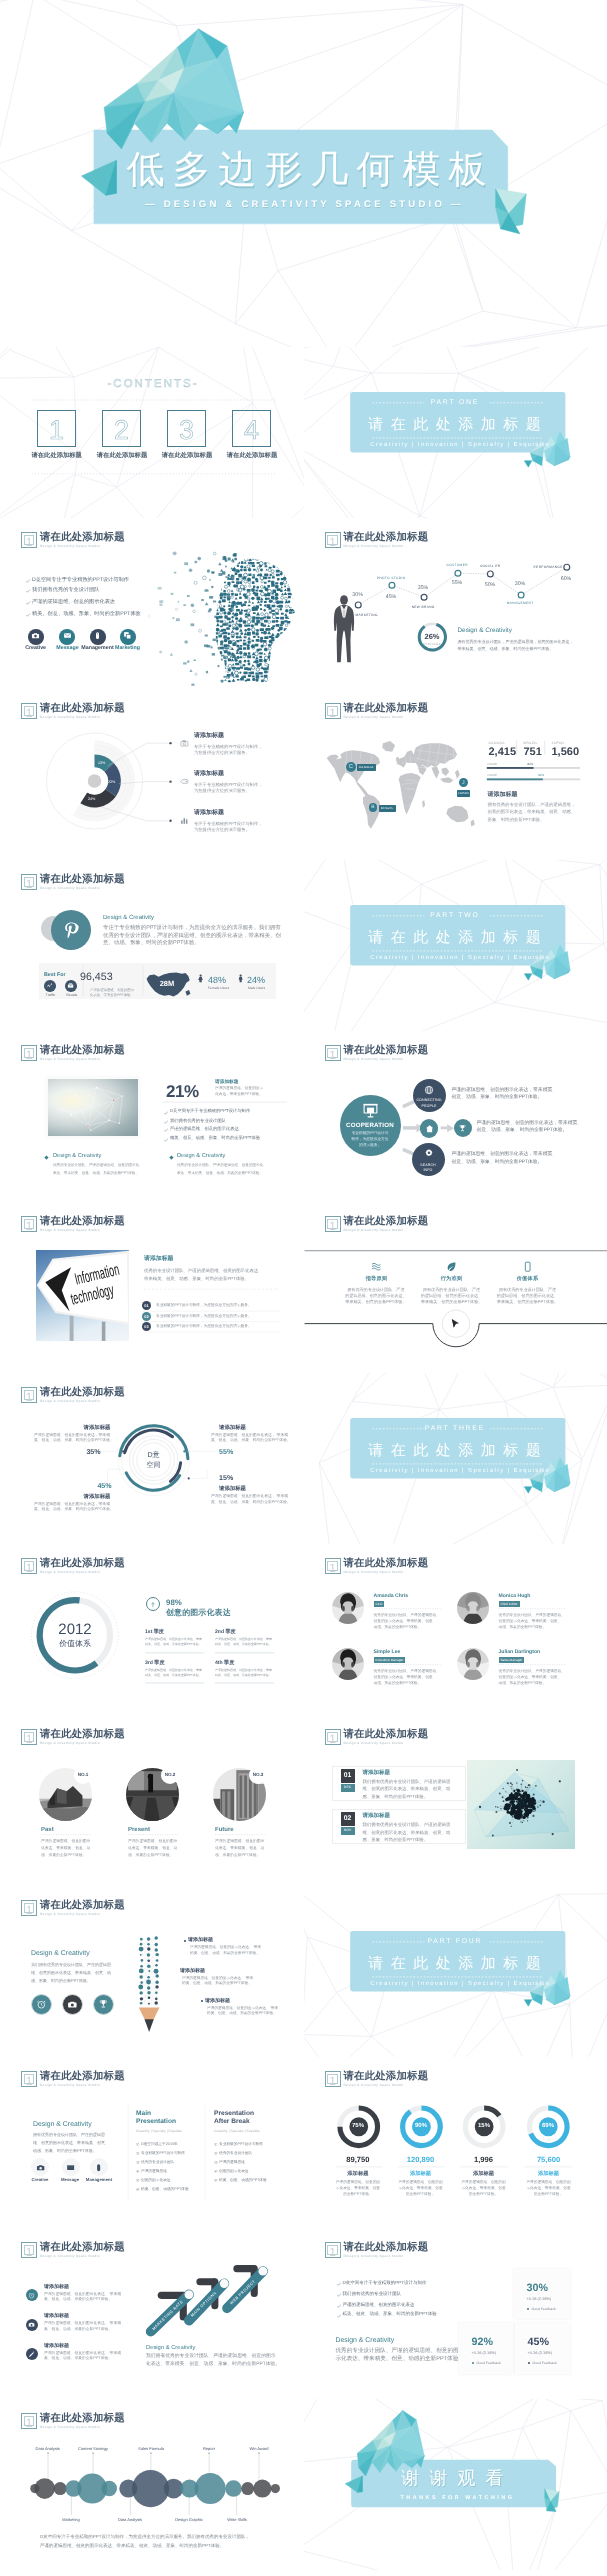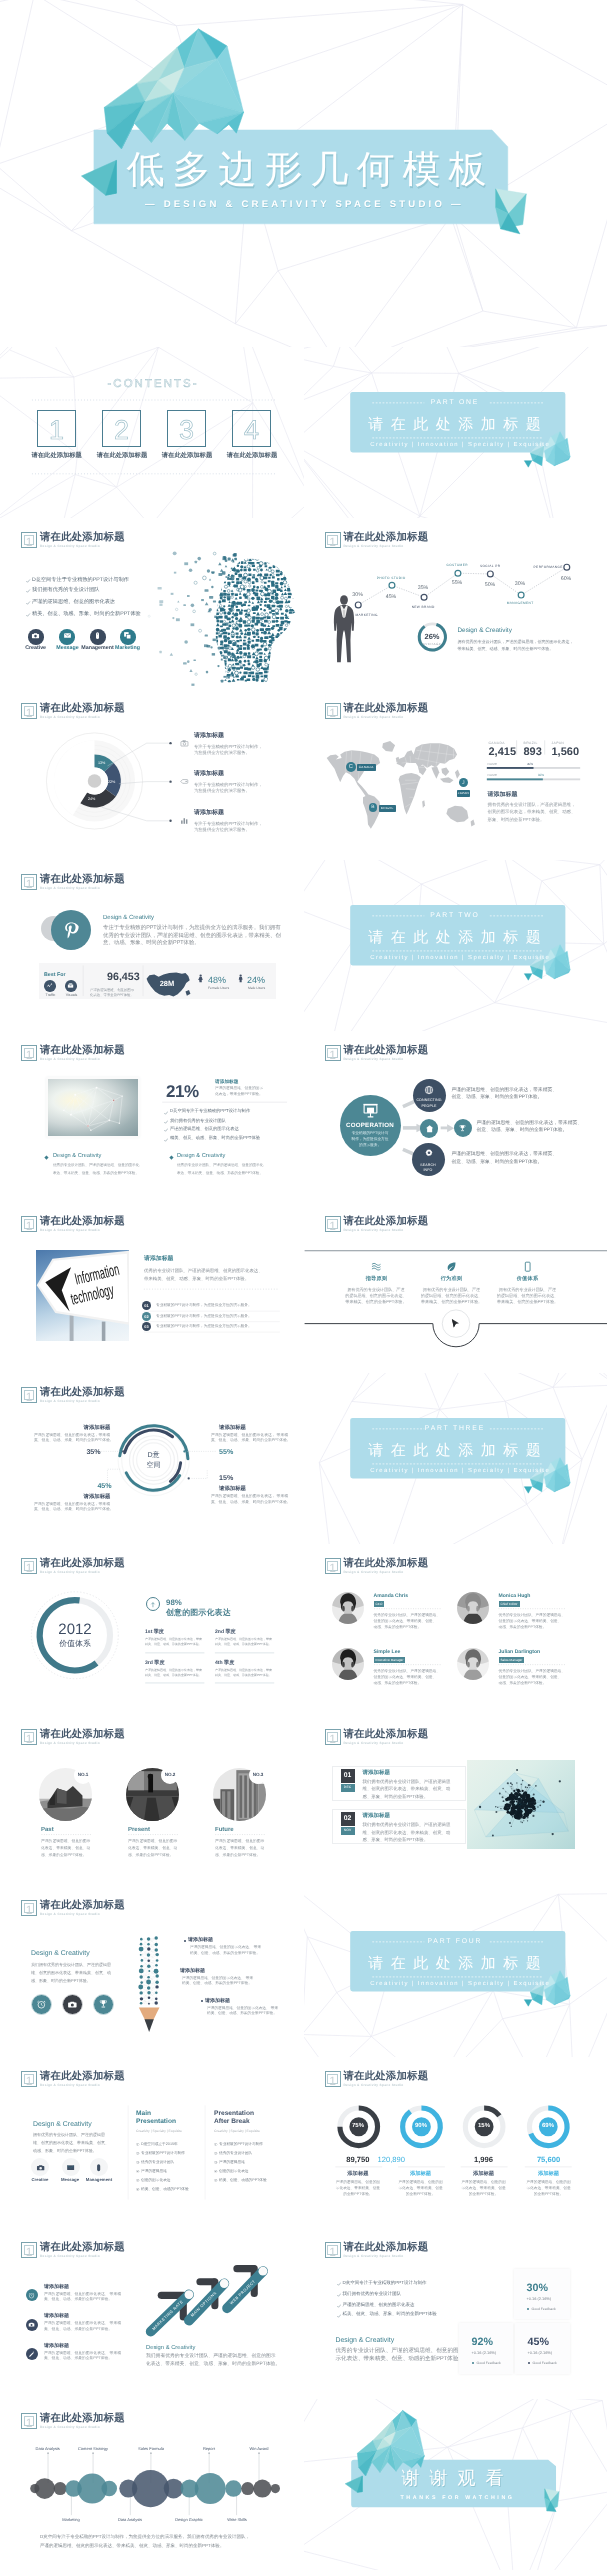--- a/index.html
+++ b/index.html
@@ -1170,21 +1170,21 @@
         <div class="circ" style="left:42px;top:73px;width:10.4px;height:10.4px;background:#337a8d;color:#dce8ec;font-size:5.7px;font-weight:400;">C</div>
         <div style="position:absolute;left:75px;top:116px;width:17px;height:6.6px;background:#2f6e83;border-radius:0.7px;"></div>
         <div class="t" style="left:75px;top:116px;width:17px;text-align:center;font-size:3.1px;letter-spacing:0.3px;color:#fff;line-height:6.6px;text-indent:0.3px;">BRAZIL</div>
         <div class="circ" style="left:65px;top:114px;width:8.9px;height:8.9px;background:#337a8d;color:#dce8ec;font-size:4.9px;font-weight:400;">B</div>
         <div style="position:absolute;left:153px;top:101px;width:13.6px;height:6.6px;background:#2f6e83;border-radius:0.7px;"></div>
         <div class="t" style="left:153px;top:101px;width:13.6px;text-align:center;font-size:3.1px;letter-spacing:0.3px;color:#fff;line-height:6.6px;text-indent:0.3px;">JAPAN</div>
         <div class="circ" style="left:155px;top:89px;width:9.4px;height:9.4px;background:#337a8d;color:#dce8ec;font-size:5.2px;font-weight:400;">J</div>
         <div class="t" style="left:185px;top:52px;font-size:3.4px;letter-spacing:0.4px;color:#9aa2a9;line-height:4.3px;">CANADA</div>
         <div class="t" style="left:185px;top:57px;font-size:11px;font-weight:700;color:#3c4654;line-height:13px;">2,415</div>
         <div class="t" style="left:220px;top:52px;font-size:3.4px;letter-spacing:0.4px;color:#9aa2a9;line-height:4.3px;">BRAZIL</div>
-        <div class="t" style="left:220px;top:57px;font-size:11px;font-weight:700;color:#3c4654;line-height:13px;">893</div>
+        <div class="t" style="left:220px;top:57px;font-size:11px;font-weight:700;color:#3c4654;line-height:13px;">751</div>
         <div class="t" style="left:248px;top:52px;font-size:3.4px;letter-spacing:0.4px;color:#9aa2a9;line-height:4.3px;">JAPAN</div>
         <div class="t" style="left:248px;top:57px;font-size:11px;font-weight:700;color:#3c4654;line-height:13px;">1,560</div>
         <svg class="bg" width="304" height="171" viewBox="0 0 425 240">
           <line x1="297.6" y1="72" x2="297.6" y2="92" stroke="#d5d8dc" stroke-width="0.8"></line>
           <line x1="337" y1="72" x2="337" y2="92" stroke="#d5d8dc" stroke-width="0.8"></line>
           <rect x="255.8" y="109.5" width="131" height="2.6" fill="#d9dbde"></rect>
           <rect x="255.8" y="109.5" width="65.5" height="2.6" fill="#3f5368"></rect>
           <rect x="255.8" y="125.5" width="131" height="2.6" fill="#d9dbde"></rect>
           <rect x="255.8" y="125.5" width="78.6" height="2.6" fill="#4a8795"></rect>
         </svg>
@@ -1230,21 +1230,21 @@
         <svg style="position:absolute;left:67px;top:122px;" width="7.1" height="7.1" viewBox="0 0 24 24">
           <rect x="3" y="9" width="18" height="10" fill="#fff"></rect>
           <path d="M4 9l3-5h10l3 5z" fill="#fff" stroke="#2c4f63" stroke-width="0.8"></path>
           <rect x="9" y="12" width="6" height="2" fill="#40566b"></rect>
         </svg>
         <div class="t" style="left:50px;top:133px;width:43px;text-align:center;font-size:3.6px;color:#6b737b;line-height:4.3px;">Visuals</div>
         <svg class="bg" width="304" height="171" viewBox="0 0 425 240">
           <line x1="115.9" y1="148" x2="115.9" y2="191" stroke="#e3e3e5" stroke-width="0.8"></line>
           <line x1="199.9" y1="148" x2="199.9" y2="191" stroke="#e3e3e5" stroke-width="0.8"></line>
         </svg>
-        <div class="t" style="left:107px;top:111px;font-size:10.7px;font-weight:700;color:#3c4654;line-height:13px;">96,453</div>
+        <div class="t" style="left:80px;top:111px;font-size:10.7px;font-weight:400;color:#3c4654;line-height:13px;">96,453</div>
         <div class="t" style="left:90px;top:128px;font-size:3.4px;color:#8d959c;line-height:4.3px;">严谨的逻辑思维、创意的图示</div>
         <div class="t" style="left:90px;top:133px;font-size:3.4px;color:#8d959c;line-height:4.3px;">化表达、带来全新PPT体验。</div>
         <svg style="position:absolute;left:145px;top:111px;" width="47" height="29" viewBox="0 0 66 41">
           <path d="M2 11 L6 6 L13 5 L19 8 L26 5 L34 3 L44 2 L52 4 L57 3 L61 7 L63 13 L58 17 L55 23 L51 28 L46 33 L40 36 L34 34 L27 35 L20 33 L14 29 L8 22 L4 16 Z" fill="#3f5368"></path>
           <path d="M57 29 L62 27 L64 32 L59 35 Z" fill="#3f5368"></path>
         </svg>
         <div class="t" style="left:145px;top:120px;width:44px;text-align:center;font-size:7.5px;font-weight:700;color:#fff;line-height:8.6px;">28M</div>
         <svg style="position:absolute;left:196px;top:114px;" width="9.3" height="9.3" viewBox="0 0 24 24">
           <circle cx="12" cy="4.4" r="3" fill="#445268"></circle>
           <path d="M9 8h6l2.4 7.5h-2.6L15 21H9l-.8-5.5H5.6z" fill="#445268"></path>
@@ -2467,21 +2467,21 @@
         <div class="t" style="left:11.4px;top:114px;width:86px;text-align:center;font-size:5.3px;font-weight:700;color:#46566c;line-height:6.4px;">添加标题</div>
         <div class="t" style="left:11.4px;top:123px;width:86px;text-align:center;font-size:3.7px;color:#8d959c;line-height:5px;">严谨的逻辑思维、创意的图</div>
         <div class="t" style="left:11.4px;top:129px;width:86px;text-align:center;font-size:3.7px;color:#8d959c;line-height:5px;">示化表达、带来精美、创意</div>
         <div class="t" style="left:11.4px;top:135px;width:86px;text-align:center;font-size:3.7px;color:#8d959c;line-height:5px;">的全新PPT体验。</div>
         <svg class="bg" width="304" height="171" viewBox="0 0 425 240">
           <circle cx="164" cy="97.9" r="26.4" fill="none" stroke="#eceef0" stroke-width="7.2"></circle>
           <path d="M164.00 71.50 A26.40 26.40 0 1 1 148.48 76.54" fill="none" stroke="#3fb3e0" stroke-width="7.20" stroke-linecap="butt"></path>
           <circle cx="164" cy="97.9" r="13.2" fill="#3fb3e0"></circle>
         </svg>
         <div class="t" style="left:96px;top:66px;width:43px;text-align:center;font-size:6px;font-weight:700;color:#fff;line-height:7.1px;">90%</div>
-        <div class="t" style="left:74px;top:98px;width:86px;text-align:left;font-size:7.6px;font-weight:400;color:#3fb3e0;line-height:9.3px;">120,890</div>
+        <div class="t" style="left:74px;top:98px;width:86px;text-align:center;font-size:7.6px;font-weight:700;color:#3fb3e0;line-height:9.3px;">120,890</div>
         <svg class="bg" width="304" height="171" viewBox="0 0 425 240">
           <line x1="131.1" y1="154.2" x2="196.9" y2="154.2" stroke="#e2e4e6" stroke-width="0.8"></line>
         </svg>
         <div class="t" style="left:74px;top:114px;width:86px;text-align:center;font-size:5.3px;font-weight:700;color:#3fb3e0;line-height:6.4px;">添加标题</div>
         <div class="t" style="left:74px;top:123px;width:86px;text-align:center;font-size:3.7px;color:#8d959c;line-height:5px;">严谨的逻辑思维、创意的图</div>
         <div class="t" style="left:74px;top:129px;width:86px;text-align:center;font-size:3.7px;color:#8d959c;line-height:5px;">示化表达、带来精美、创意</div>
         <div class="t" style="left:74px;top:135px;width:86px;text-align:center;font-size:3.7px;color:#8d959c;line-height:5px;">的全新PPT体验。</div>
         <svg class="bg" width="304" height="171" viewBox="0 0 425 240">
           <circle cx="252" cy="97.9" r="26.4" fill="none" stroke="#eceef0" stroke-width="7.2"></circle>
           <path d="M252.00 71.50 A26.40 26.40 0 0 1 273.36 82.38" fill="none" stroke="#3a3f45" stroke-width="7.20" stroke-linecap="butt"></path>

